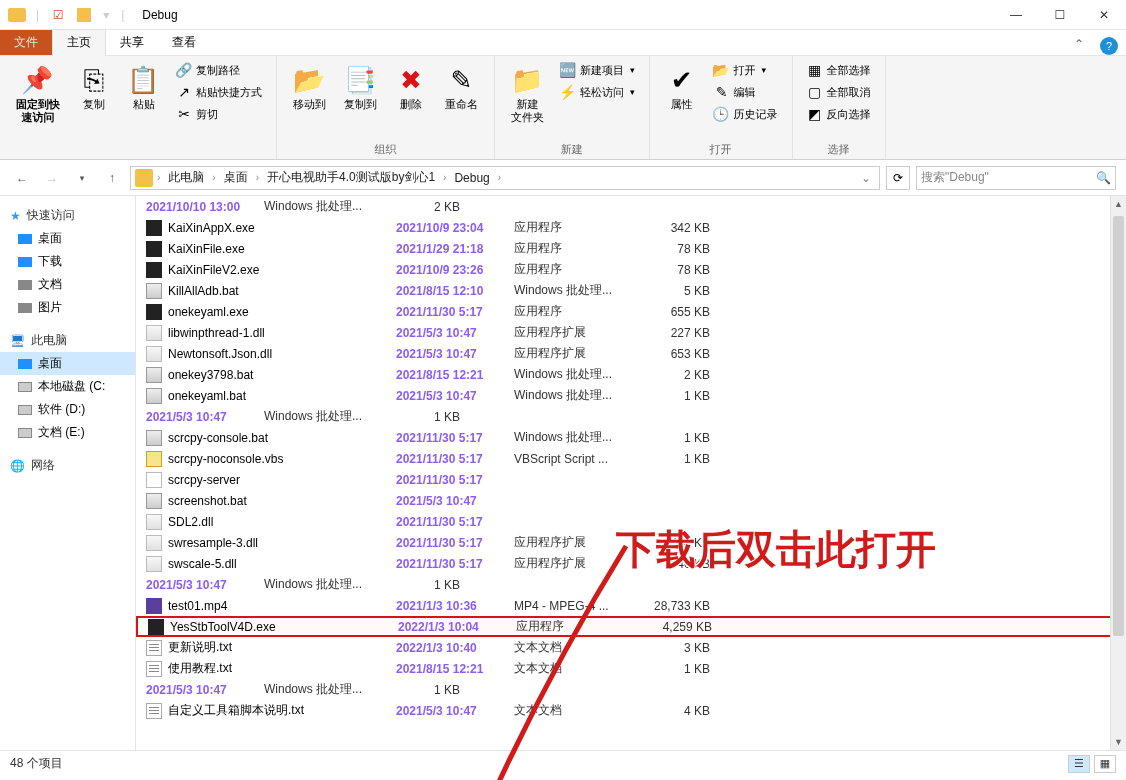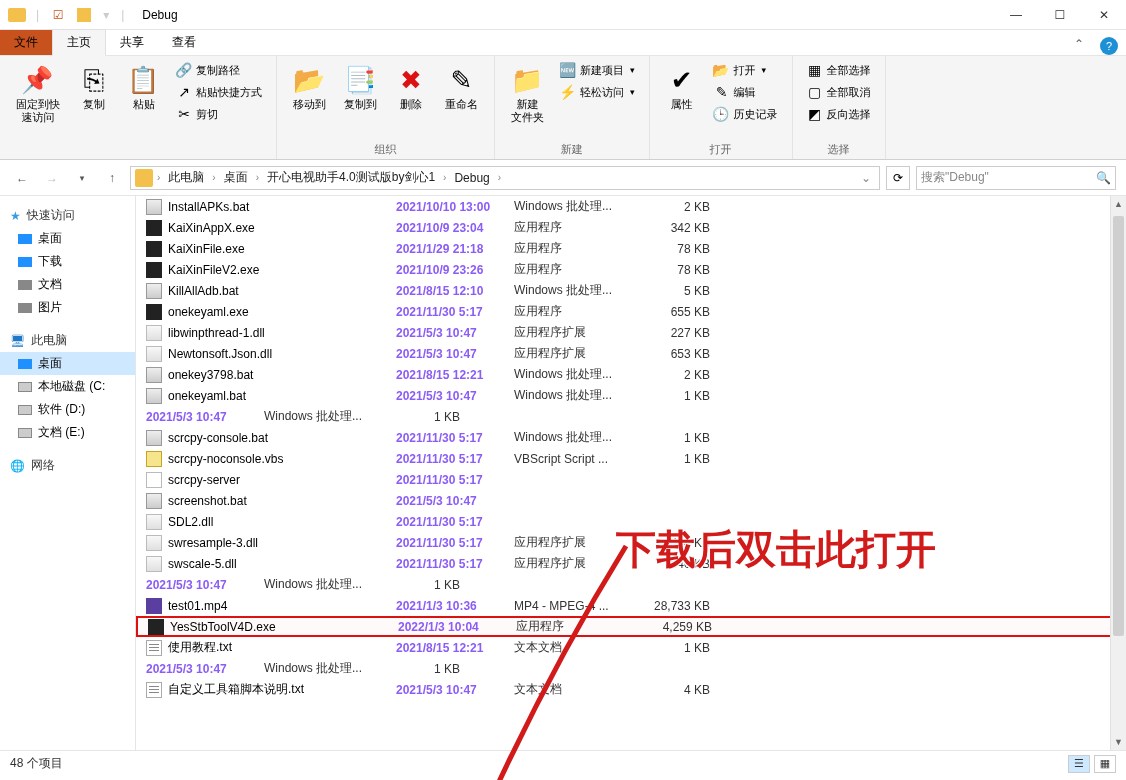--- a/index.html
+++ b/index.html
@@ -10,21 +10,21 @@
 .titlebar .qat { display: flex; align-items: center; gap: 4px; padding: 0 6px; }
 .titlebar .qat-icon { width: 22px; height: 22px; display:flex; align-items:center; justify-content:center; }
 .titlebar .sep { color: #ccc; margin: 0 4px; }
 .titlebar .title { margin-left: 8px; font-size: 12px; }
 .titlebar .winbtns { margin-left: auto; display: flex; }
 .titlebar .winbtn { width: 44px; height: 30px; display:flex; align-items:center; justify-content:center; color:#333; }
 
 
 .ribbon-tabs { height: 26px; display:flex; align-items:flex-end; background:#fff; border-bottom:1px solid #e5e5e5; }
 .ribbon-tab { padding: 4px 14px; font-size:12px; cursor:pointer; }
-.ribbon-tab.file { background:#c8521e; color:#000000;margin-top:42px; }
+.ribbon-tab.file { background:#c8521e; color:#e5e5e5;margin-top:42px; }
 .ribbon-tab.active { background:#f5f5f5; border:1px solid #e0e0e0; border-bottom:1px solid #f5f5f5; margin-bottom:-1px; }
 .ribbon-collapse { margin-left:auto; padding:4px 8px; color:#666; }
 .ribbon-help { width:18px; height:18px; border-radius:50%; background:#1e90d6; color:#fff; display:flex; align-items:center; justify-content:center; margin:0 8px; font-size:11px; }
 
 
 .ribbon { height: 104px; background:#f5f5f5; border-bottom:1px solid #d0d0d0; display:flex; }
 .ribbon-group { border-right:1px solid #e3e3e3; padding: 4px 10px 2px; display:flex; flex-direction:column; }
 .ribbon-group .controls { display:flex; align-items:flex-start; gap:6px; flex:1; }
 .ribbon-group .label { text-align:center; font-size:11px; color:#666; padding-top:2px; }
 .ribbon-bigbtn { display:flex; flex-direction:column; align-items:center; justify-content:center; padding:4px 6px; gap:2px; min-width:44px; }
@@ -133,21 +133,21 @@
   <div class="ribbon-tab">查看</div>
   <div class="ribbon-collapse">⌃</div>
   <div class="ribbon-help">?</div>
 </div>
 
 <div class="ribbon">
   <div class="ribbon-group">
     <div class="controls">
       <div class="ribbon-bigbtn">
           <span class="ico">📌</span>
-          <span class="txt" style="white-space:pre-line;">固定到快
+          <span class="txt" style="white-space:pre-line;font-weight:bold;">固定到快
 速访问</span>
         </div>
       <div class="ribbon-bigbtn">
           <span class="ico">⎘</span>
           <span class="txt">复制</span>
         </div>
       <div class="ribbon-bigbtn">
           <span class="ico">📋</span>
           <span class="txt">粘贴</span>
         </div>
@@ -330,24 +330,20 @@
     <div style="height:10px;"></div>
     <div class="item header">
         <span style="color:#1e78c8;">🌐</span>
         <span>网络</span>
       </div>
   </div>
 
   <div class="filepane">
     <div class="filelist" id="filelist">
         <div class="row">
-          <span class="c-name">
-            <span class="fi fi-bat"></span>
-            <span>InstallAPKs.bat</span>
-          </span>
           <span class="c-date">2021/10/10 13:00</span>
           <span class="c-type">Windows 批处理...</span>
           <span class="c-size">2 KB</span>
         </div>
         <div class="row">
           <span class="c-name">
             <span class="fi fi-exe"></span>
             <span>KaiXinAppX.exe</span>
           </span>
           <span class="c-date">2021/10/9 23:04</span>
@@ -509,20 +505,29 @@
           <span class="c-size">28,733 KB</span>
         </div>
         <div class="row highlight-box">
           <span class="c-name">
             <span class="fi fi-exe"></span>
             <span>YesStbToolV4D.exe</span>
           </span>
           <span class="c-date">2022/1/3 10:04</span>
           <span class="c-type">应用程序</span>
           <span class="c-size">4,259 KB</span>
+        </div>
+        <div class="row">
+          <span class="c-name">
+            <span class="fi fi-txt"></span>
+            <span>更新说明.txt</span>
+          </span>
+          <span class="c-date">2022/1/3 10:40</span>
+          <span class="c-type">文本文档</span>
+          <span class="c-size">3 KB</span>
         </div>
         <div class="row">
           <span class="c-name">
             <span class="fi fi-txt"></span>
             <span>使用教程.txt</span>
           </span>
           <span class="c-date">2021/8/15 12:21</span>
           <span class="c-type">文本文档</span>
           <span class="c-size">1 KB</span>
         </div>

